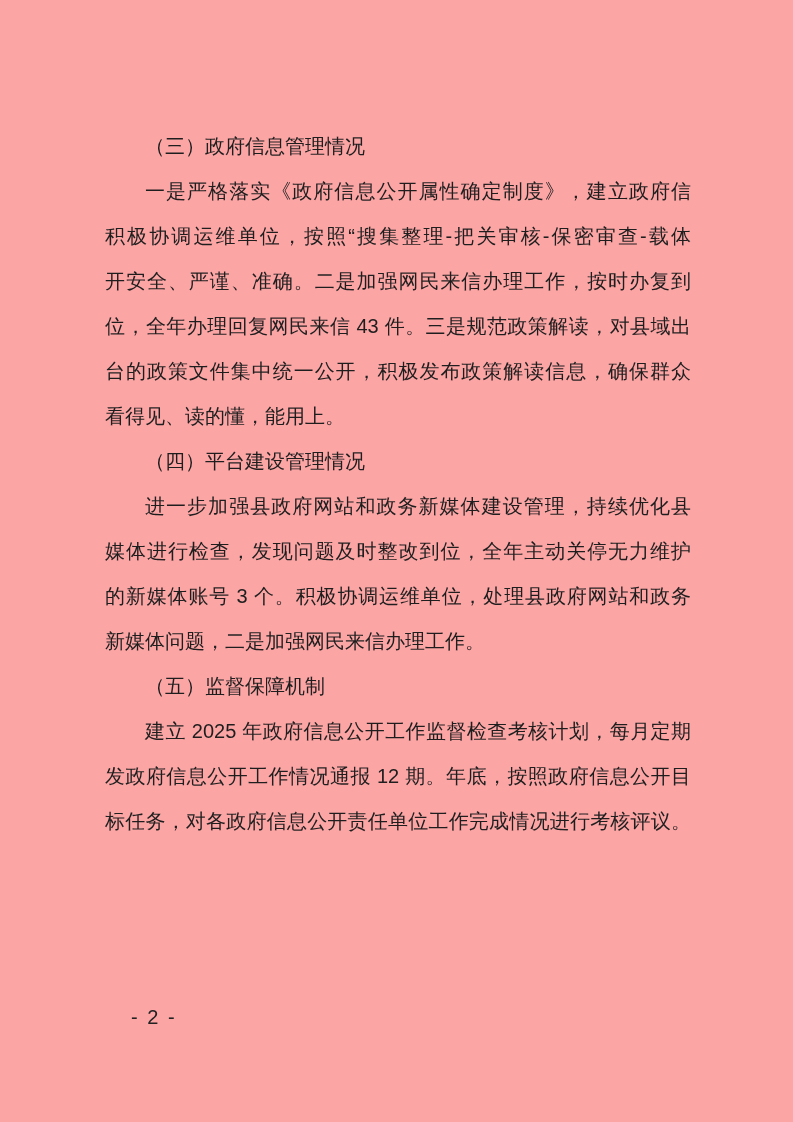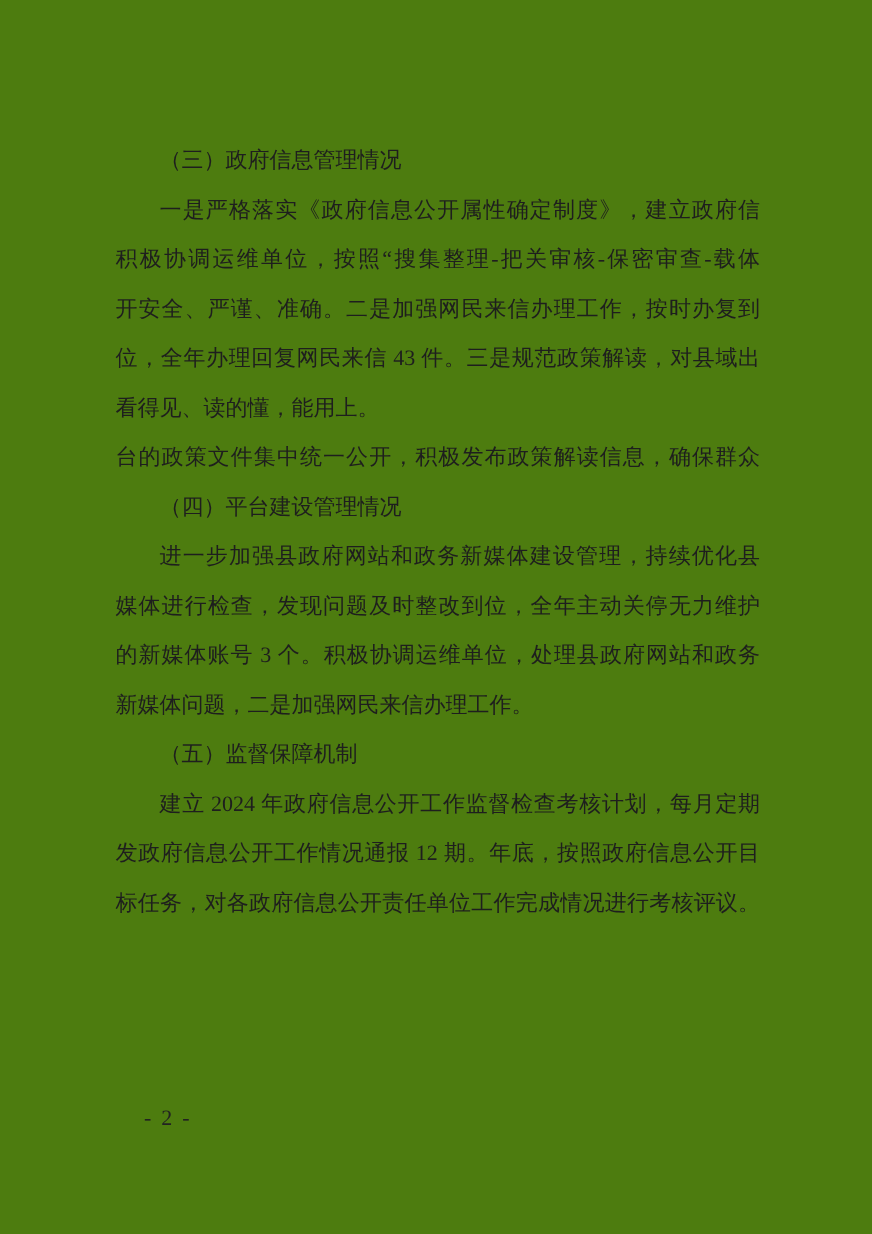--- a/index.html
+++ b/index.html
@@ -1,21 +1,21 @@
 <!DOCTYPE html>
 <html><head>
 <meta charset="utf-8">
 <style>
   html, body { margin: 0; padding: 0; background: #ffffff; }
   .page {
     position: relative;
     width: 793px;
     height: 1122px;
-    background: #4d7c0f;
-    font-family: Liberation Serif, serif;
+    background: #fca5a5;
+    font-family: Liberation Sans, sans-serif;
     color: #1e1e1e;
     overflow: hidden;
   }
   .content {
     position: absolute;
     left: 105px;
     top: 124px;
     width: 586px;
   }
   .line {
@@ -49,30 +49,30 @@
 <body>
 
 <div class="page">
   <div class="content">
 
     <div class="line h">（三）政府信息管理情况</div>
     <div class="line j first">一是严格落实《政府信息公开属性确定制度》，建立政府信</div>
     <div class="line j">积极协调运维单位，按照“搜集整理-把关审核-保密审查-载体</div>
     <div class="line j">开安全、严谨、准确。二是加强网民来信办理工作，按时办复到</div>
     <div class="line j">位，全年办理回复网民来信 43 件。三是规范政策解读，对县域出</div>
+    <div class="line j">台的政策文件集中统一公开，积极发布政策解读信息，确保群众</div>
     <div class="line">看得见、读的懂，能用上。</div>
-    <div class="line j">台的政策文件集中统一公开，积极发布政策解读信息，确保群众</div>
 
     <div class="line h">（四）平台建设管理情况</div>
     <div class="line j first">进一步加强县政府网站和政务新媒体建设管理，持续优化县</div>
     <div class="line j">媒体进行检查，发现问题及时整改到位，全年主动关停无力维护</div>
     <div class="line j">的新媒体账号 3 个。积极协调运维单位，处理县政府网站和政务</div>
     <div class="line">新媒体问题，二是加强网民来信办理工作。</div>
 
     <div class="line h">（五）监督保障机制</div>
-    <div class="line j first">建立 2024 年政府信息公开工作监督检查考核计划，每月定期</div>
+    <div class="line j first">建立 2025 年政府信息公开工作监督检查考核计划，每月定期</div>
     <div class="line j">发政府信息公开工作情况通报 12 期。年底，按照政府信息公开目</div>
     <div class="line j">标任务，对各政府信息公开责任单位工作完成情况进行考核评议。</div>
 
   </div>
 
   <div class="pageno">- 2 -</div>
 </div>
 
 </body></html>

